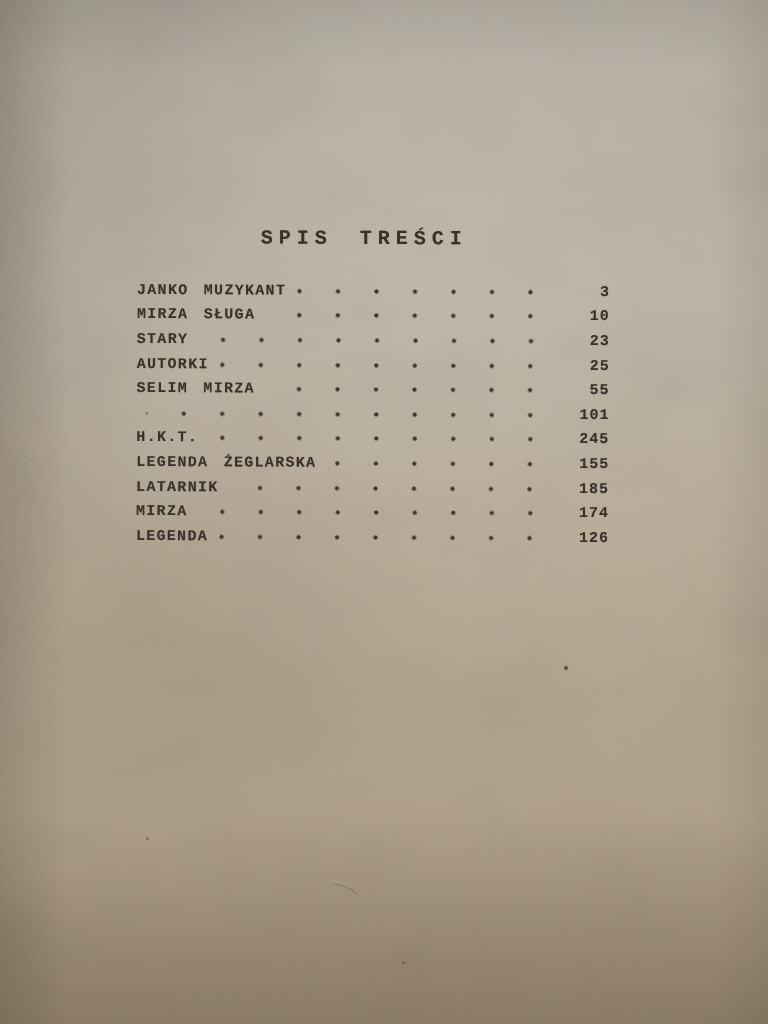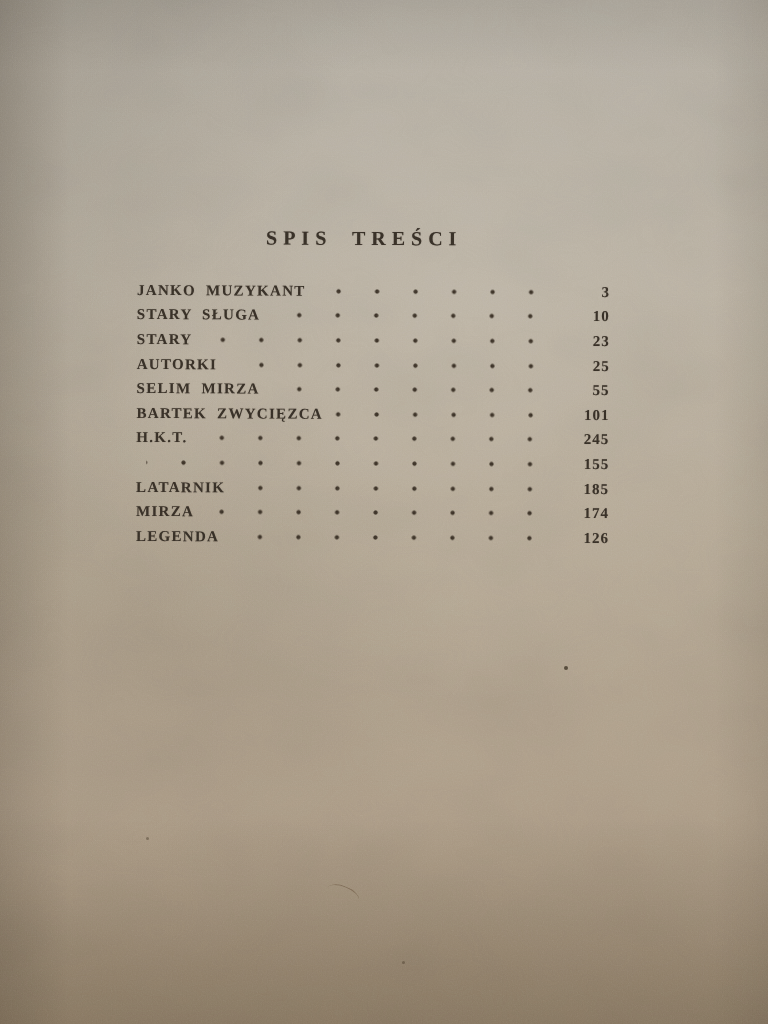--- a/index.html
+++ b/index.html
@@ -1,20 +1,20 @@
 <!DOCTYPE html>
 <html style="--ink: #362e25; --dot: #3d3328;"><head>
 <meta charset="utf-8">
 <style>
   html,body{margin:0;padding:0;background:#8a8174;}
   .photo{
     position:relative;
     width:768px;height:1024px;
     overflow:hidden;
-    font-family:Liberation Serif, serif;
+    font-family:Liberation Mono, monospace;
     background:
       linear-gradient(118deg, rgba(74,66,53,0.16) 0%, rgba(74,66,53,0) 30%),
       linear-gradient(90deg, rgba(62,52,39,0.20) 0%, rgba(62,52,39,0) 9%),
       linear-gradient(270deg, rgba(62,52,39,0.10) 0%, rgba(62,52,39,0) 7%),
       linear-gradient(0deg, rgba(66,50,30,0.26) 0%, rgba(66,50,30,0) 20%),
       linear-gradient(180deg, rgba(84,78,68,0.12) 0%, rgba(84,78,68,0) 7%),
       radial-gradient(ellipse 95% 55% at 62% 30%, rgba(255,252,240,0.13), rgba(255,252,240,0) 72%),
       radial-gradient(ellipse 60% 35% at 20% 62%, rgba(70,60,45,0.10), rgba(70,60,45,0) 70%),
       linear-gradient(180deg,#b4aea3 0%,#b6ad9e 28%,#b4a793 55%,#af9f8a 78%,#a2917a 100%);
   }
@@ -77,21 +77,21 @@
   <div class="content">
     <div class="toc-title">SPIS TREŚCI</div>
     <div class="toc-list" id="toc-list">
   <div class="toc-row">
     <span class="toc-label">JANKO MUZYKANT</span>
     <span class="toc-leader"></span>
     <span class="toc-page">3</span>
   </div>
 
   <div class="toc-row">
-    <span class="toc-label">STARY SŁUGA</span>
+    <span class="toc-label">MIRZA SŁUGA</span>
     <span class="toc-leader"></span>
     <span class="toc-page">10</span>
   </div>
 
   <div class="toc-row">
     <span class="toc-label">STARY</span>
     <span class="toc-leader"></span>
     <span class="toc-page">23</span>
   </div>
 
@@ -101,32 +101,32 @@
     <span class="toc-page">25</span>
   </div>
 
   <div class="toc-row">
     <span class="toc-label">SELIM MIRZA</span>
     <span class="toc-leader"></span>
     <span class="toc-page">55</span>
   </div>
 
   <div class="toc-row">
-    <span class="toc-label">BARTEK ZWYCIĘZCA</span>
     <span class="toc-leader"></span>
     <span class="toc-page">101</span>
   </div>
 
   <div class="toc-row">
     <span class="toc-label">H.K.T.</span>
     <span class="toc-leader"></span>
     <span class="toc-page">245</span>
   </div>
 
   <div class="toc-row">
+    <span class="toc-label">LEGENDA ŻEGLARSKA</span>
     <span class="toc-leader"></span>
     <span class="toc-page">155</span>
   </div>
 
   <div class="toc-row">
     <span class="toc-label">LATARNIK</span>
     <span class="toc-leader"></span>
     <span class="toc-page">185</span>
   </div>
 

